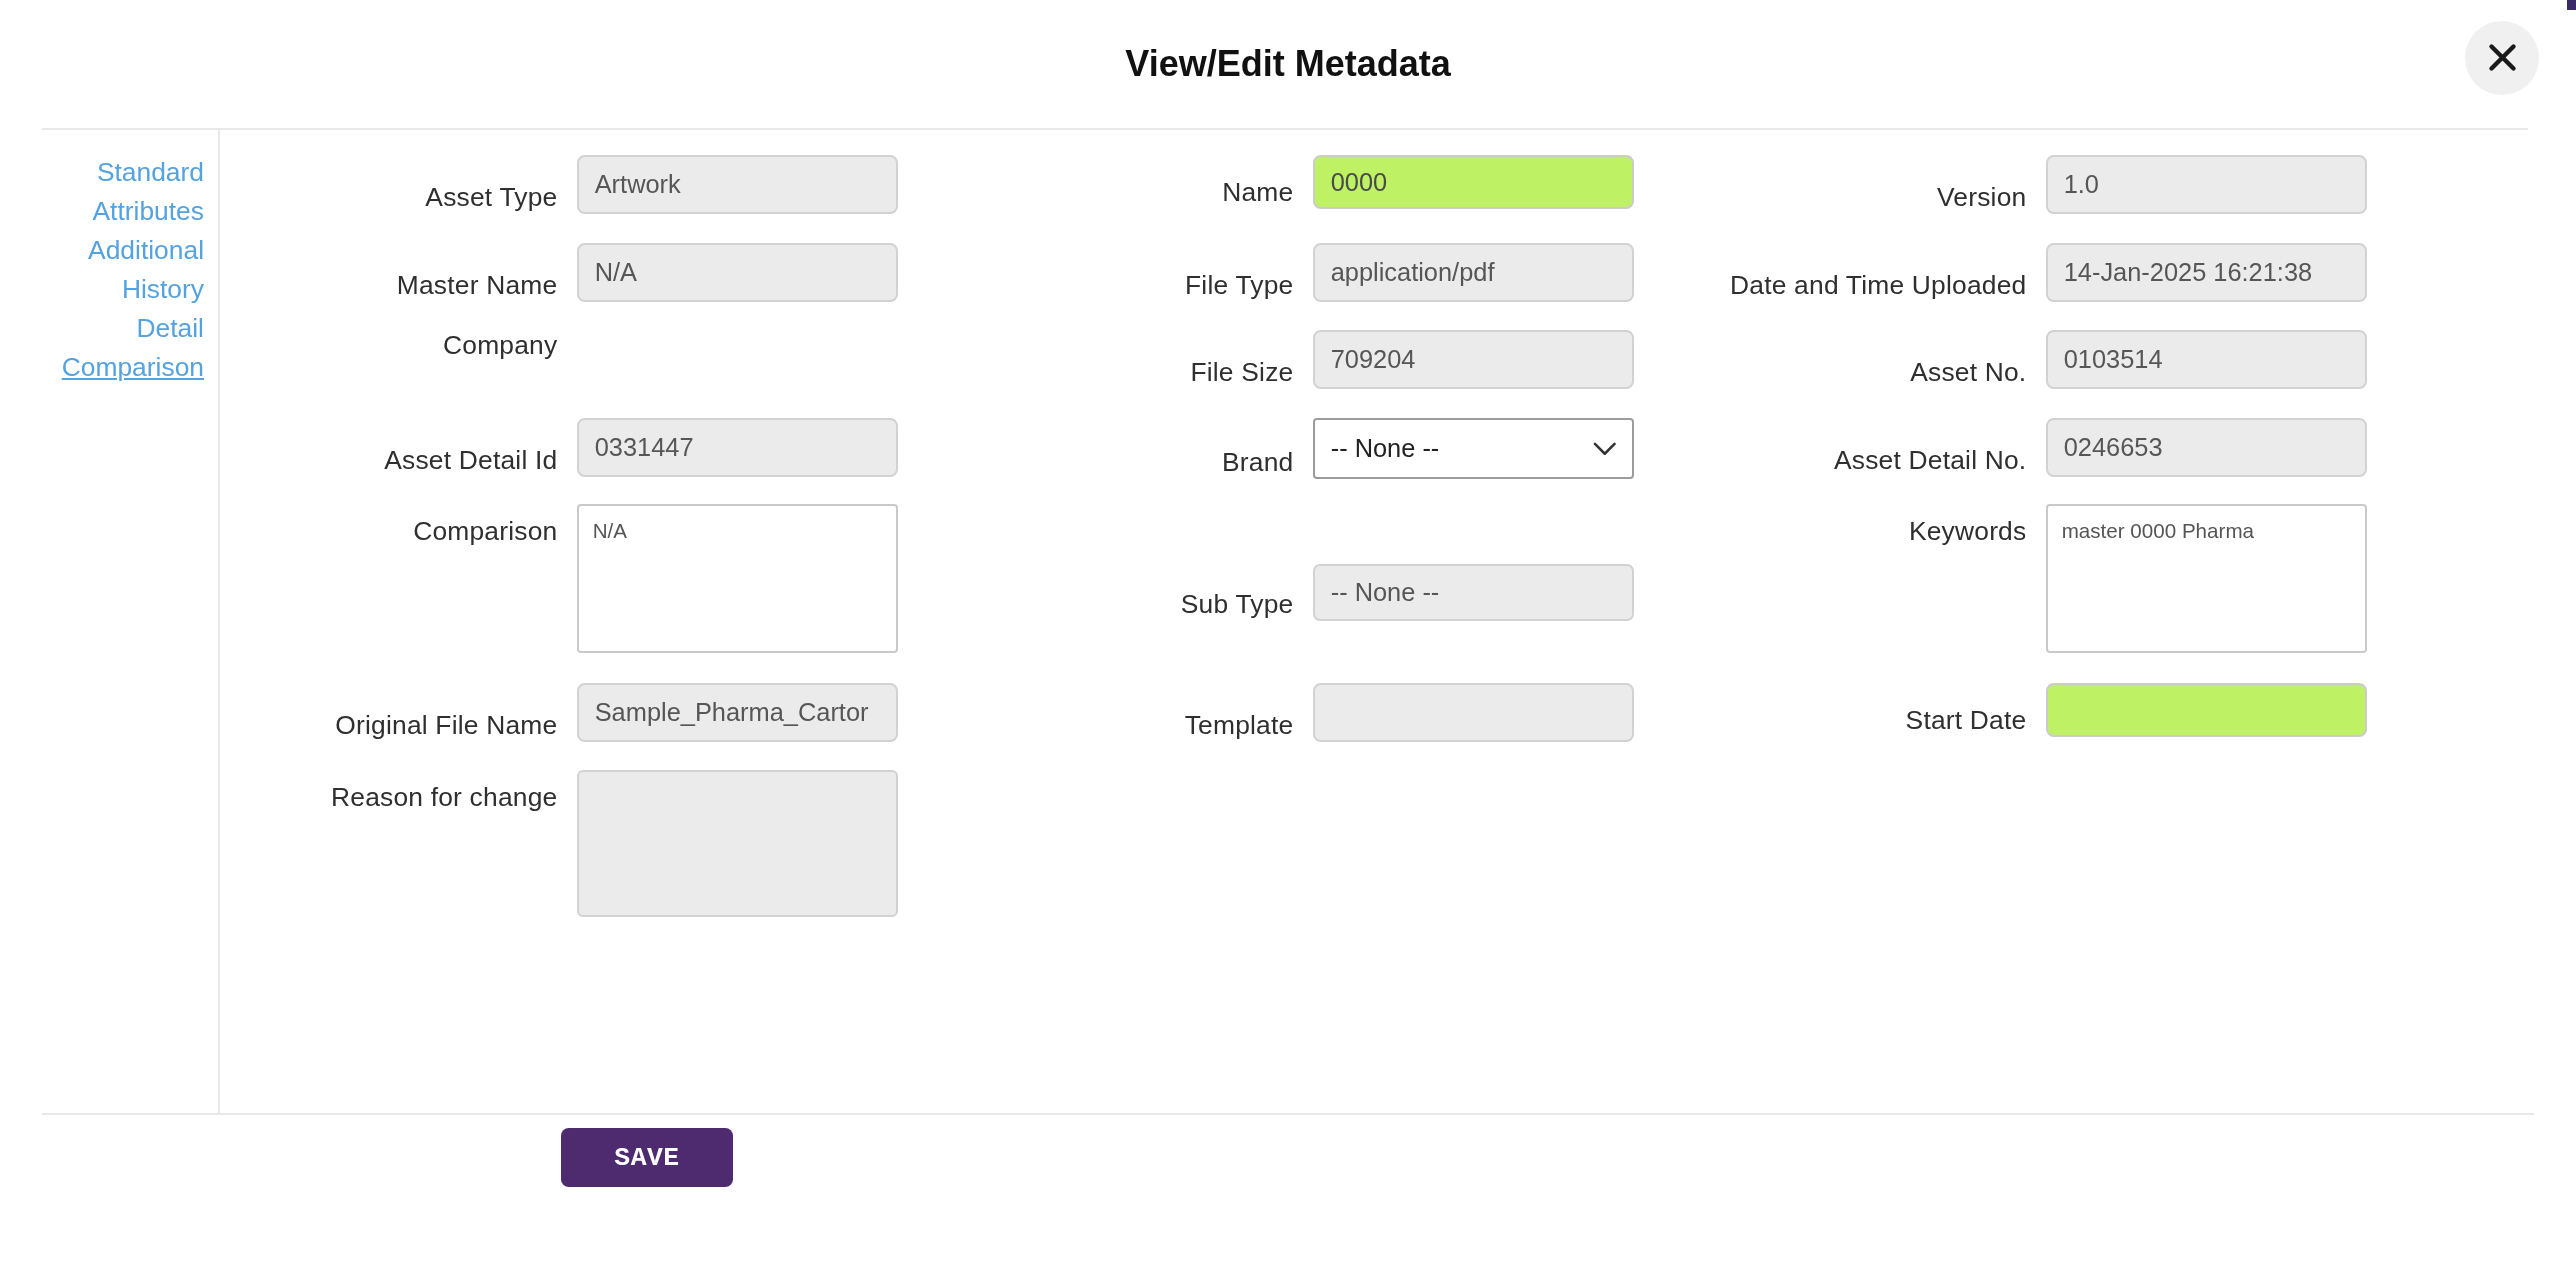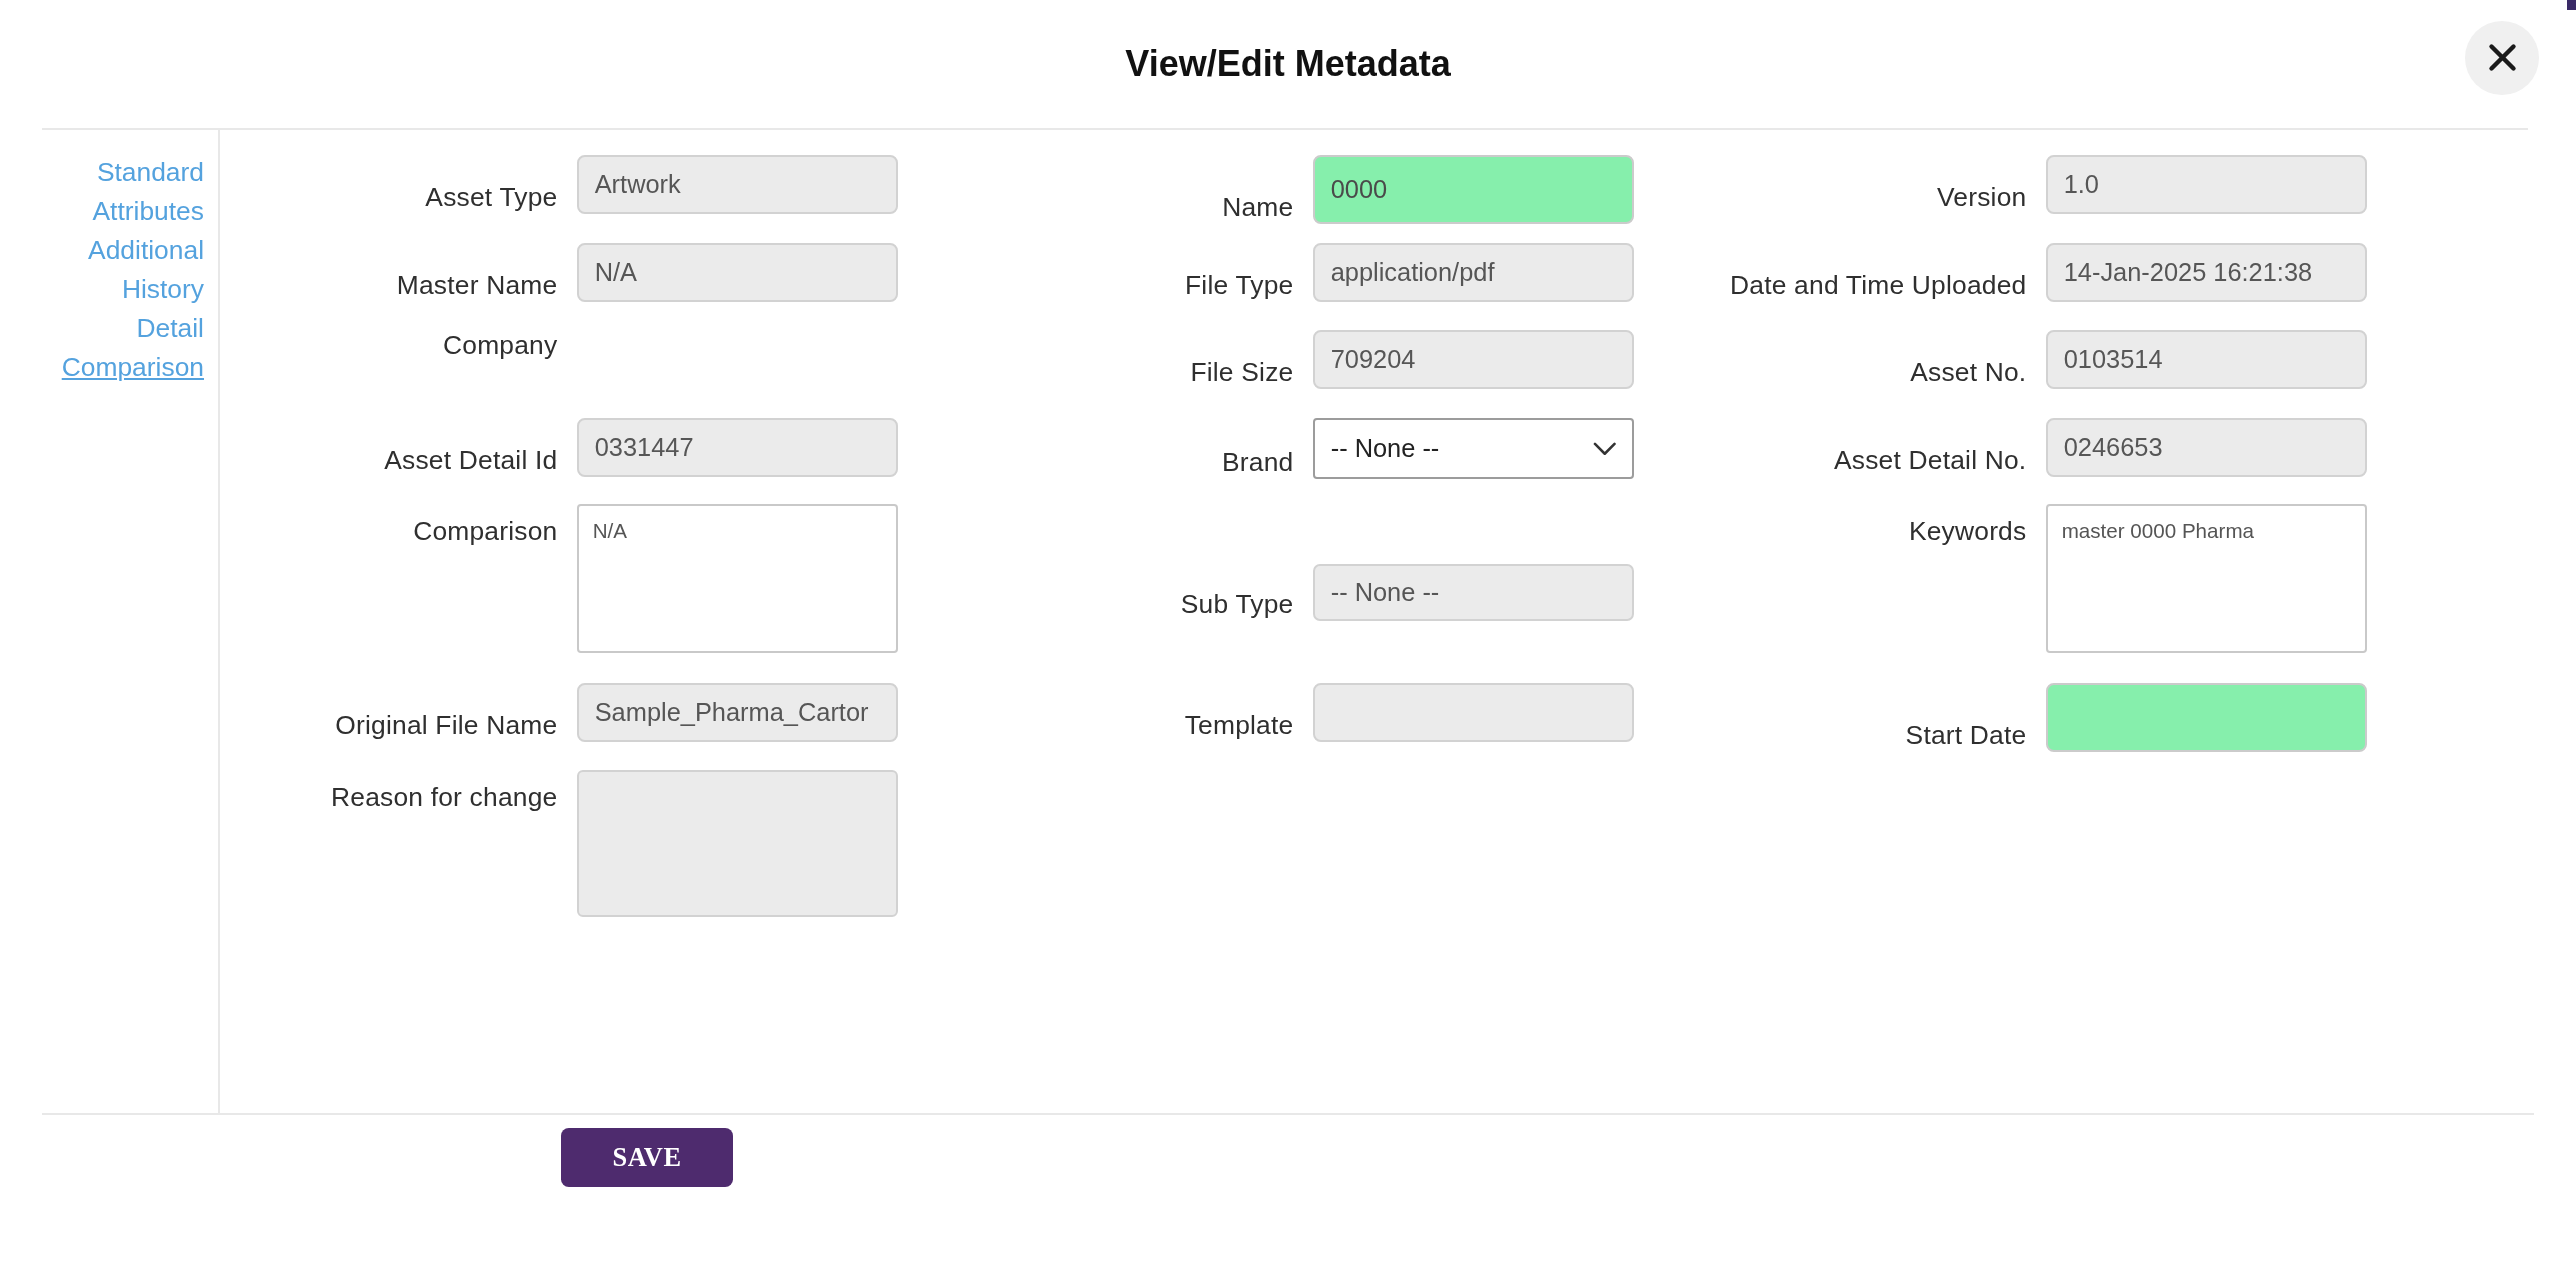--- a/index.html
+++ b/index.html
@@ -53,22 +53,22 @@
   .ctl { flex: none; width: 321px; }
 
   .gbox {
     background: #ebebeb; border: 2px solid #d2d2d2; border-radius: 7.8px;
     height: 59px; display: flex; align-items: center; padding: 0 15.7px;
     font-size: 25.4px; color: #565656; overflow: hidden; white-space: nowrap;
   }
   .gbox.sub { height: 57px; border-radius: 6.9px; }
 
   .winput {
-    background: #86efac; border: 2px solid #cbcbcb; border-radius: 7.8px;
-    height: 69px; padding: 0 15.7px; font-size: 25.4px; color: #4a4a4a;
+    background: #bef264; border: 2px solid #cbcbcb; border-radius: 7.8px;
+    height: 54px; padding: 0 15.7px; font-size: 25.4px; color: #4a4a4a;
     font-family: inherit; outline: none; width: 321px;
   }
 
   .selectbox {
     background: #fff; border: 2px solid #9c9c9c; border-radius: 3.9px;
     height: 61px; display: flex; align-items: center; justify-content: space-between;
     padding: 0 15.7px; font-size: 25.4px; color: #222; cursor: pointer;
   }
 
   .ta {
@@ -76,21 +76,21 @@
     font-size: 20.6px; color: #555; font-family: inherit; resize: none; outline: none;
     line-height: 1.3;
   }
   .ta.white { background: #fff; border: 2px solid #c9c9c9; }
   .ta.gray  { background: #ebebeb; border: 2px solid #d2d2d2; height: 147px; border-radius: 5.9px; }
 
   .save-btn {
     position: absolute; left: 561px; top: 1128px; width: 172px; height: 59px;
     background: #4e2b6e; color: #fff; border: none; border-radius: 7.8px;
     font-size: 26.4px; font-weight: 700; letter-spacing: 0.5px;
-    font-family: Liberation Serif, serif; cursor: pointer;
+    font-family: Liberation Mono, monospace; cursor: pointer;
   }
 </style>
 </head>
 <body>
 
 <div class="title">View/Edit Metadata</div>
 
 <button class="close-btn">
   <svg width="33" height="33" viewBox="0 0 24 24" fill="none" stroke="#1a1a1a" stroke-width="3.2" stroke-linecap="round">
     <line x1="4" y1="4" x2="20" y2="20"></line>

